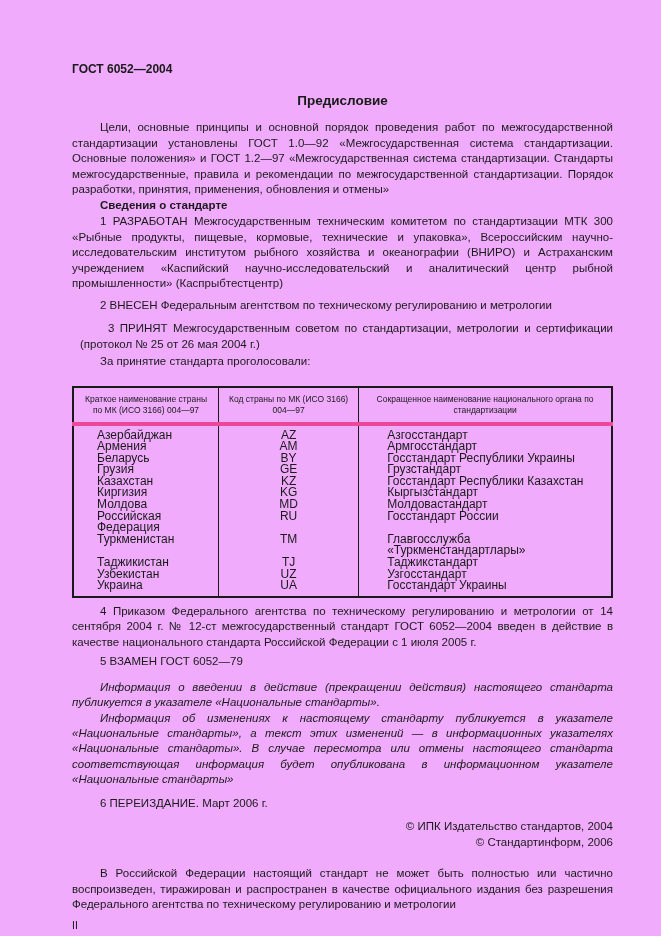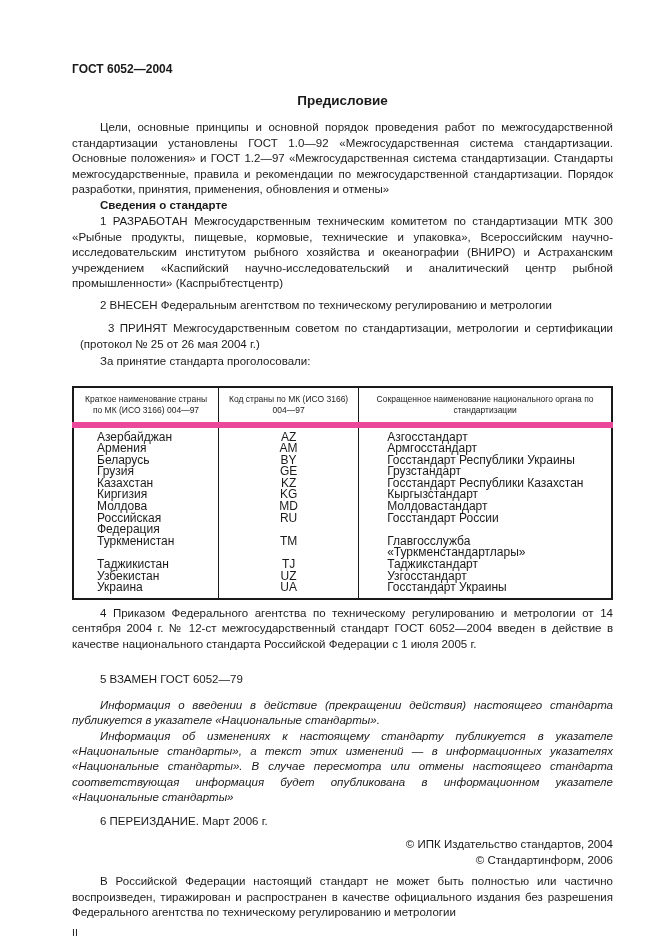--- a/index.html
+++ b/index.html
@@ -1,19 +1,19 @@
 <!DOCTYPE html>
 <html><head>
 <meta charset="utf-8">
 <style>
   html,body{margin:0;padding:0;background:#e8e8e8;}
   .page{
     position:relative;
     width:661px;height:936px;
-    background:#ffffff;
+    background:#f0abfc;
     font-family:"Liberation Sans","DejaVu Sans",sans-serif;
     color:#1a1a1a;
     overflow:hidden;
     margin:0 auto;
   }
   .content{
     position:absolute;
     left:72px;top:62px;
     width:541px;
   }
@@ -48,50 +48,50 @@
     border:2px solid #1a1a1a;
   }
   col.c1{width:27%;}
   col.c2{width:26%;}
   col.c3{width:47%;}
   .vote-table th{
     font-weight:normal;
     font-size:8.5px;line-height:11px;
     text-align:center;vertical-align:middle;
     padding:6px 8px;
-    border-bottom:6px solid #ec4899;
+    border-bottom:4px solid #ec4899;
   }
   .vote-table th + th, .vote-table td + td{
     border-left:1px solid #1a1a1a;
   }
   .vote-table td{
     font-size:12px;line-height:11.6px;
     vertical-align:top;
     padding:0;
   }
   .vote-table tbody tr:first-child td{padding-top:4px;}
   .vote-table tbody tr:last-child td{padding-bottom:4px;}
   .td-country{padding-left:23px !important;}
   .td-code{text-align:center;}
   .td-org{padding-left:28px !important;}
   .item4{margin-top:6px;}
-  .item5{margin-top:20px;}
+  .item5{margin-top:4px;}
   .notes{margin-top:10px;}
   .note-p{
     font-size:11.5px;line-height:15.4px;
     font-style:italic;
     text-align:justify;text-indent:28px;
   }
   .item6{margin-top:8px;}
   .copyright{
     margin-top:8px;
     text-align:right;
     font-size:11.5px;line-height:15.5px;
   }
-  .restriction{margin-top:6px;}
+  .restriction{margin-top:16px;}
   .page-number{
     margin-top:6px;
     font-size:10.5px;line-height:13px;
   }
 </style>
 </head>
 <body>
 
 <div class="page">
   <div class="content">

